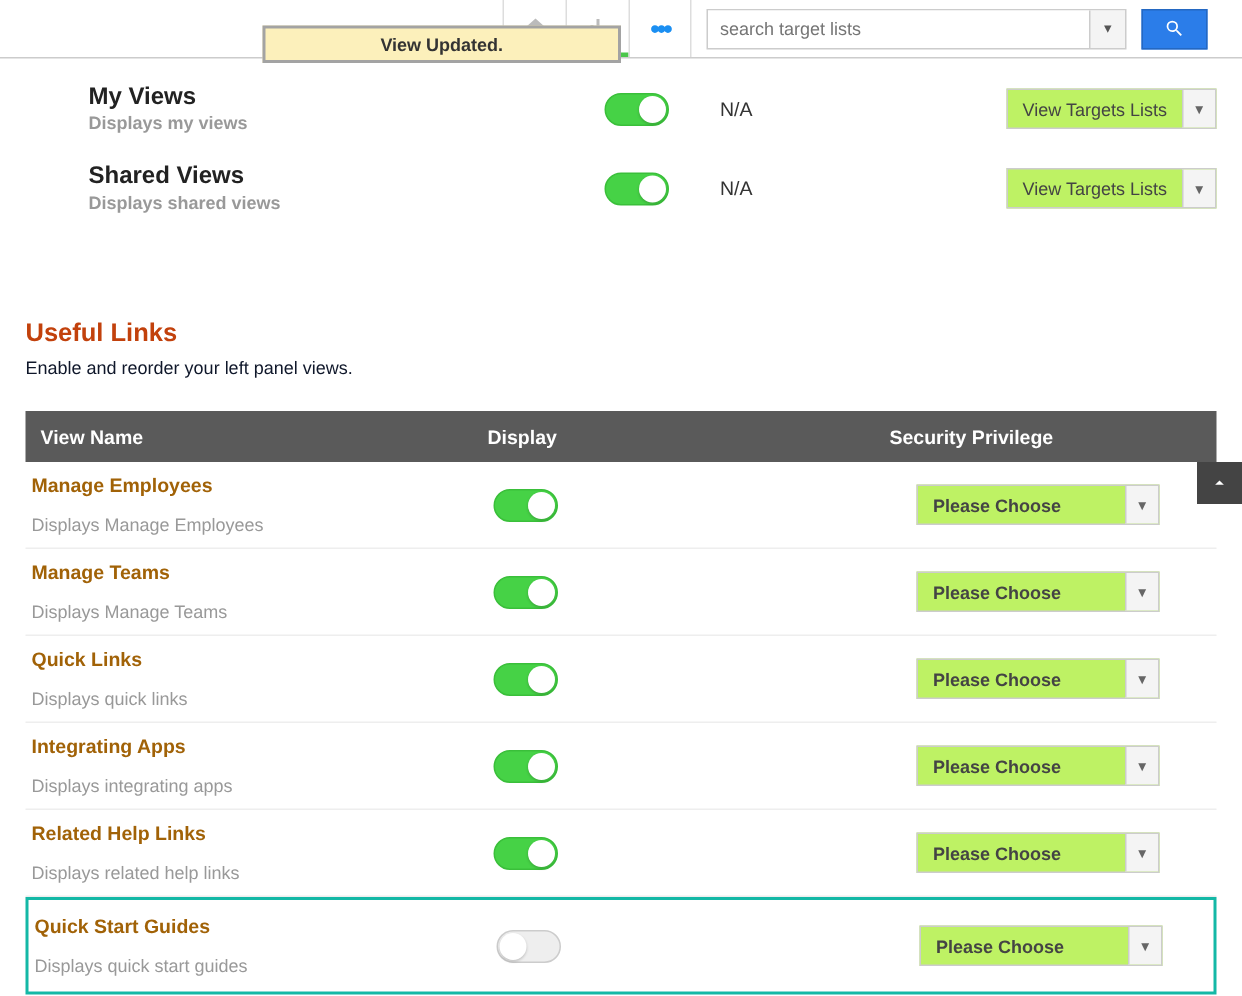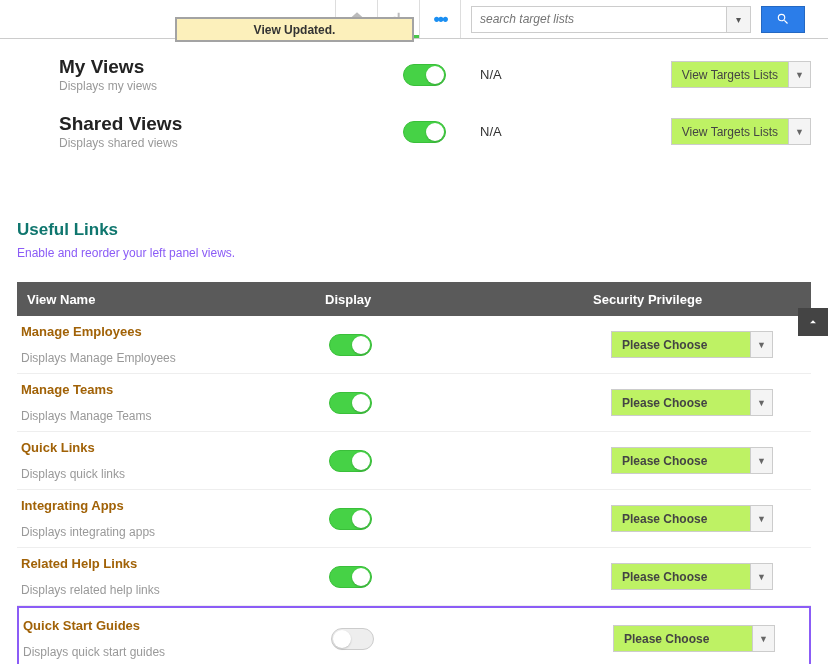--- a/index.html
+++ b/index.html
@@ -77,21 +77,20 @@
   display: flex;
   border: 1px solid #ccc;
   height: 27px;
   width: 280px;
 }
 .search-input {
   flex: 1;
   border: none;
   padding: 0 8px;
   font-size: 12px;
-  font-style: italic;
   color: #999;
   outline: none;
 }
 .search-dd {
   width: 24px;
   border-left: 1px solid #ccc;
   background: #f4f4f4;
   display: flex;
   align-items: center;
   justify-content: center;
@@ -113,22 +112,22 @@
 .content { position: absolute; top: 34px; left: 17px; right: 17px; }
 
 .views-section { margin-top: 0; }
 .view-row {
   display: flex;
   align-items: center;
   padding: 10px 0;
 }
 .view-row.first-partial { padding-top: 0; }
 .view-label { width: 386px; padding-left: 42px; }
-.view-title { font-weight: bold; color: #222; font-size: 19px; }
-.view-desc { color: #999; font-size: 12px; margin-top: 1px; }
+.view-title { font-weight: bold; color: #222; font-size: 16px; }
+.view-desc { color: #999; font-size: 12px; margin-top: 1px; font-weight: bold; }
 .view-toggle { width: 75px; display:flex; align-items:center; }
 .view-na { color: #333; font-size: 13px; margin-left:2px; width: 150px; }
 .view-dd { margin-left: auto; }
 
 .toggle {
   width: 43px; height: 22px;
   border-radius: 11px;
   position: relative;
   border: 1px solid #ccc;
 }
@@ -177,24 +176,24 @@
   display: flex;
   gap: 8px;
   opacity: 0.35;
 }
 .mini-box { width: 20px; height: 20px; border:1px solid #ccc; background:#f8f8f8; }
 
 .useful-section { margin-top: 60px; }
 .section-title {
   font-size: 17px;
   font-weight: bold;
-  color: #0f766e;
+  color: #c2410c;
   margin-bottom: 6px;
 }
-.section-desc { font-size: 12px; color: #8b5cf6; margin-bottom: 22px; }
+.section-desc { font-size: 12px; color: #0f172a; margin-bottom: 22px; }
 
 .table-header {
   display: flex;
   background: #5a5a5a;
   color: #fff;
   font-weight: bold;
   font-size: 13px;
   height: 34px;
   align-items: center;
 }
@@ -203,21 +202,21 @@
 .th3 { flex: 1; }
 
 .tbody-wrap { }
 .trow {
   display: flex;
   align-items: center;
   border-bottom: 1px solid #eee;
   padding: 8px 0;
 }
 .trow.highlighted {
-  border: 2px solid #8b5cf6;
+  border: 2px solid #14b8a6;
   padding: 10px 0;
 }
 .td1 { width: 308px; padding-left: 4px; }
 .td-title { font-weight: bold; font-size: 13px; color: #a16207; }
 .td-desc { font-size: 12px; color: #999; margin-top: 12px; }
 .td2 { width: 268px; padding-left: 4px; display:flex; align-items:center;}
 .td3 { flex: 1; display:flex; align-items:center; padding-left: 18px; font-weight: bold;}
 .td3 .select-label { min-width: 138px; }
 
 .scroll-top-badge {

